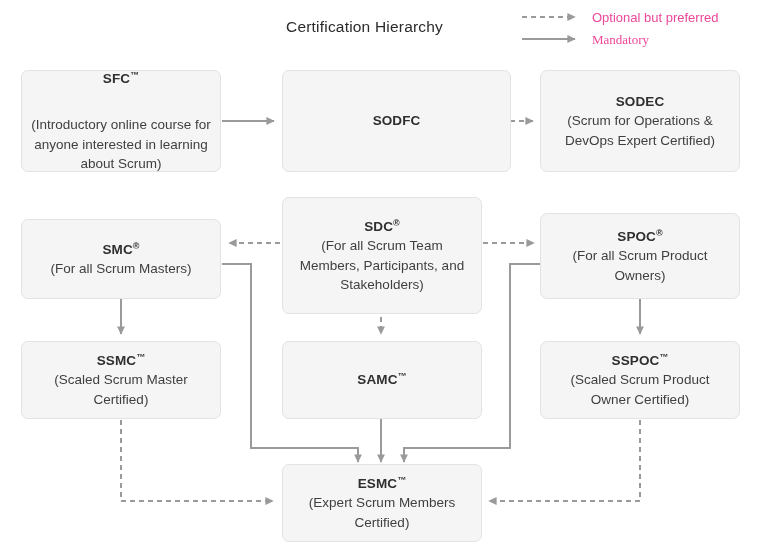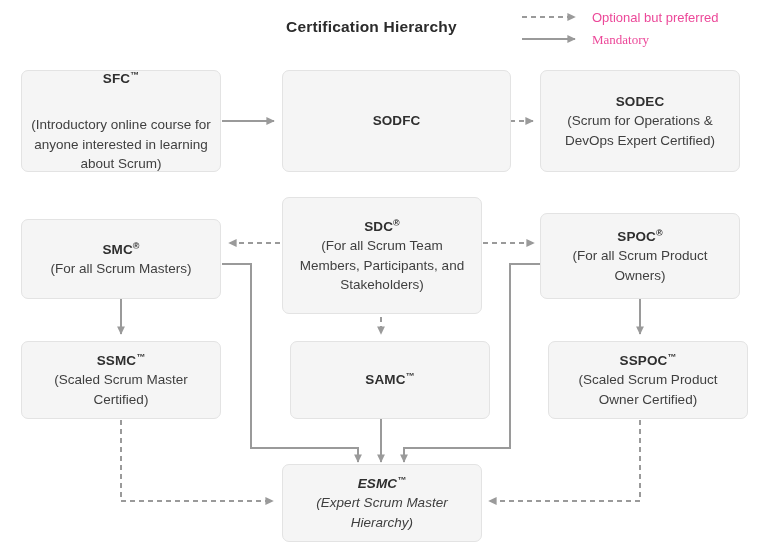--- a/index.html
+++ b/index.html
@@ -56,21 +56,21 @@
   .sup {
     font-size: 9px;
     vertical-align: super;
     line-height: 0;
   }
   #title {
     position: absolute;
     left: 286px;
     top: 18px;
     font-size: 15.5px;
-    font-weight: bold;
+    font-weight: normal;
     color: #2b2b2b;
     z-index: 3;
     letter-spacing: .2px;
   }
   .legend-label {
     position: absolute;
     font-size: 13px;
     color: #ec4899;
     z-index: 3;
     white-space: nowrap;
@@ -153,27 +153,27 @@
   <div class="node" style="left:540px; top:213px; width:200px; height:86px;">
     <div class="n-title"><span>SPOC</span><span class="sup">®</span></div>
     <div class="n-desc">(For all Scrum Product Owners)</div>
   </div>
 
   <div class="node" style="left:21px; top:341px; width:200px; height:78px;">
     <div class="n-title"><span>SSMC</span><span class="sup">™</span></div>
     <div class="n-desc">(Scaled Scrum Master Certified)</div>
   </div>
 
-  <div class="node" style="left:282px; top:341px; width:200px; height:78px;margin-left:8px;">
+  <div class="node" style="left:282px; top:341px; width:200px; height:78px;">
     <div class="n-title"><span>SAMC</span><span class="sup">™</span></div>
   </div>
 
-  <div class="node" style="left:540px; top:341px; width:200px; height:78px;margin-left:8px;">
+  <div class="node" style="left:540px; top:341px; width:200px; height:78px;">
     <div class="n-title"><span>SSPOC</span><span class="sup">™</span></div>
     <div class="n-desc">(Scaled Scrum Product Owner Certified)</div>
   </div>
 
-  <div class="node" style="left:282px; top:464px; width:200px; height:78px;font-style:italic;">
+  <div class="node" style="left:282px; top:464px; width:200px; height:78px;">
     <div class="n-title"><span>ESMC</span><span class="sup">™</span></div>
-    <div class="n-desc">(Expert Scrum Master Hierarchy)</div>
+    <div class="n-desc">(Expert Scrum Members Certified)</div>
   </div>
 
 </div>
 
 </body></html>

